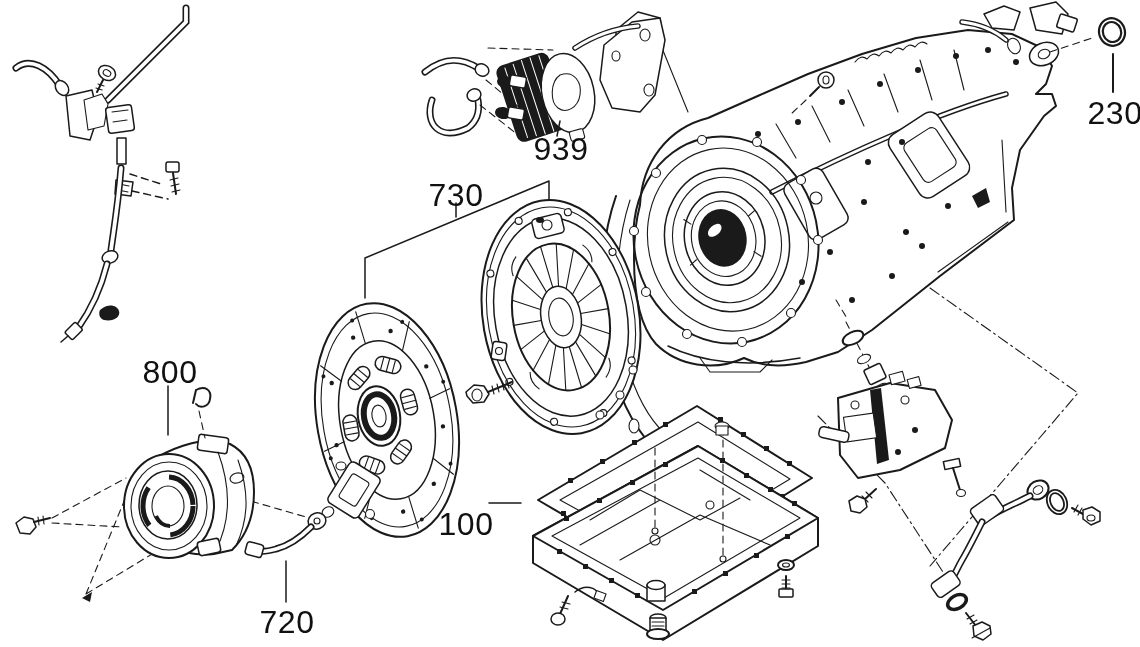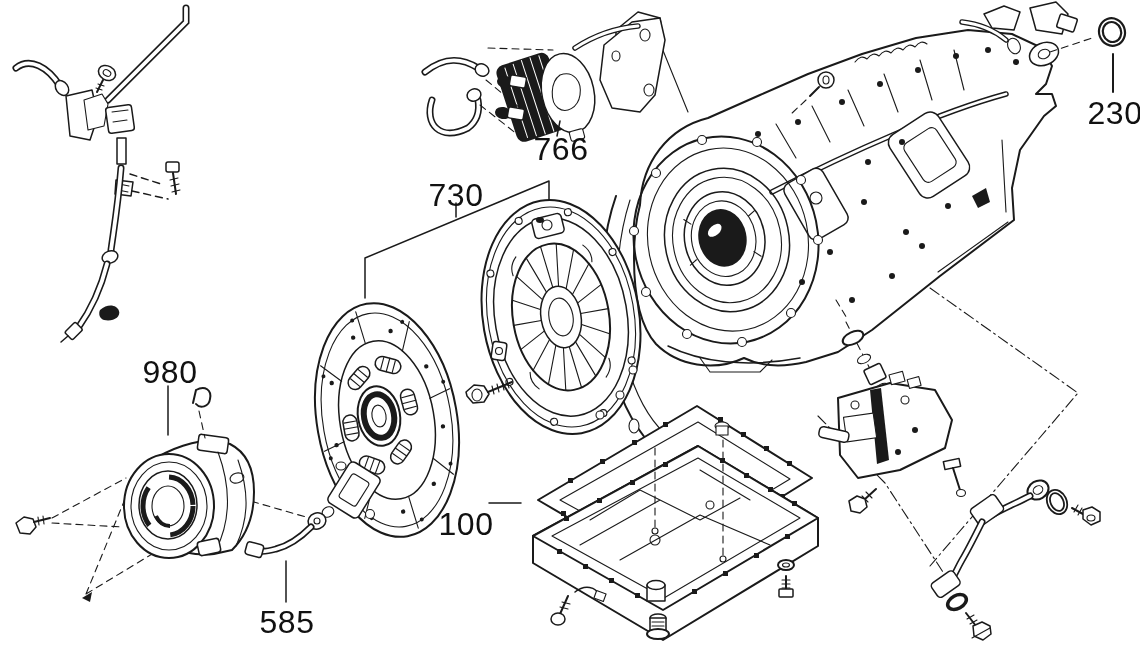--- a/index.html
+++ b/index.html
@@ -482,19 +482,19 @@
     <path class="s2" d="M196,390 C205,385 212,390 210,399 C209,407 200,409 196,404 M196,390 L193,403"></path>
     <path class="s1 dash" d="M199,411 L205,438"></path>
     <line class="s" x1="168" y1="386" x2="168" y2="435"></line>
   </g>
 
   <g>
     <path class="s" d="M456,203 L456,217 M365,258 L549,181 M365,258 L365,298 M549,181 L549,200"></path>
   </g>
 </svg>
 
-<div class="part-label" style="left:561px;top:133px">766</div>
+<div class="part-label" style="left:561px;top:133px">939</div>
 <div class="part-label" style="left:456px;top:179px">730</div>
 <div class="part-label" style="left:1115px;top:97px">230</div>
-<div class="part-label" style="left:170px;top:356px">980</div>
-<div class="part-label" style="left:287px;top:606px">585</div>
+<div class="part-label" style="left:170px;top:356px">800</div>
+<div class="part-label" style="left:287px;top:606px">720</div>
 <div class="part-label" style="left:466px;top:508px">100</div>
 </div>
 
 </body></html>

